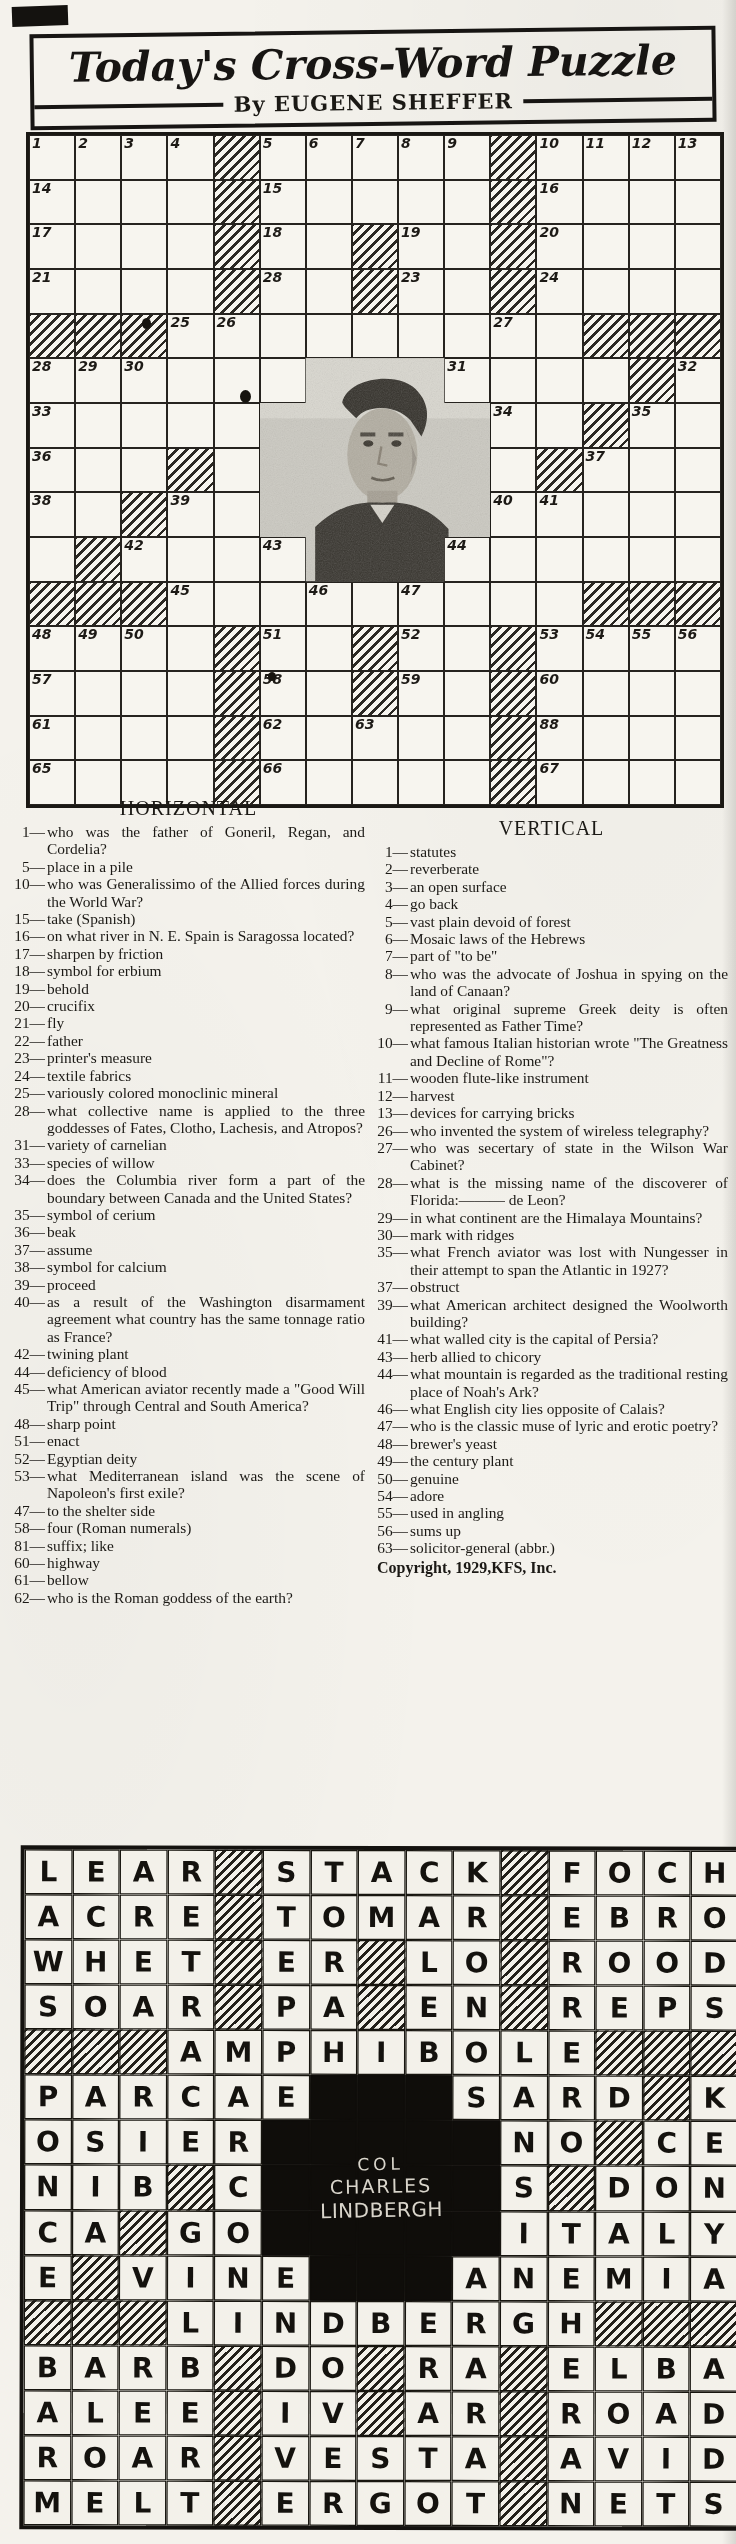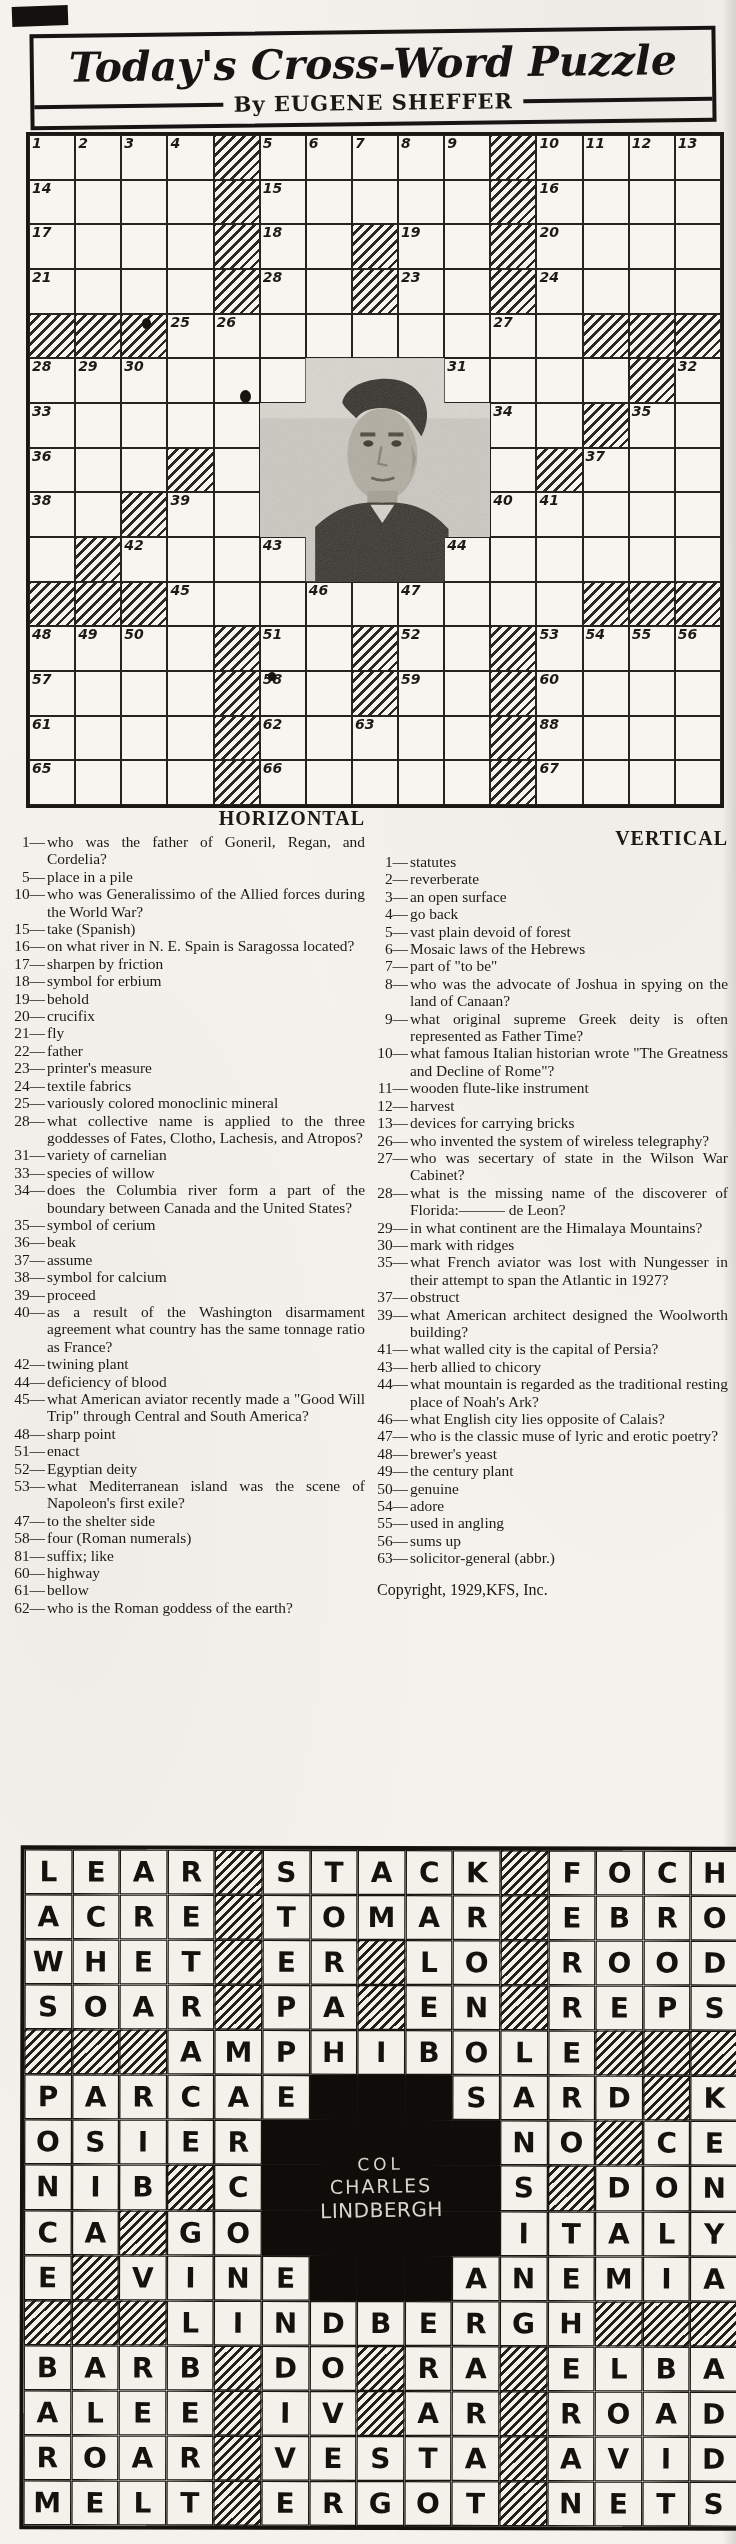--- a/index.html
+++ b/index.html
@@ -37,24 +37,24 @@
   .center-label{position:absolute;left:33.6%;top:40.2%;width:32.8%;height:19.6%;z-index:2;display:flex;flex-direction:column;
     align-items:center;justify-content:center;gap:1px;color:#d9d5cb;font-family:"DejaVu Sans",sans-serif;transform:rotate(-1.2deg);}
   .center-label .l1{font-size:17px;letter-spacing:4px;}
   .center-label .l2{font-size:19px;letter-spacing:2px;}
   .center-label .l3{font-size:20px;letter-spacing:0.5px;}
   .speck{position:absolute;background:#17140f;border-radius:50%;z-index:3;}
   
   .clues{position:absolute;left:12px;top:790px;width:716px;display:flex;}
   .clue-col{width:353px;}
   .clue-col.right{margin-left:10px;padding-top:20px;}
-  .sec-title{text-align:right;font-weight:bold;font-size:20px;letter-spacing:1px;margin:17px 0 3px;font-family:"Liberation Serif",serif;}
+  .sec-title{text-align:center;font-weight:normal;font-size:20px;letter-spacing:1px;margin:7px 0 3px;font-family:"Liberation Serif",serif;}
   .clue{font-size:15.4px;line-height:17.4px;padding-left:35px;position:relative;text-align:justify;}
   .clue .cn{position:absolute;left:0;top:0;width:33px;text-align:right;}
-  .copyright{font-weight:normal;font-size:16px;margin-top:14px;padding-left:2px;}
+  .copyright{font-weight:bold;font-size:16px;margin-top:2px;padding-left:2px;}
 </style>
 </head>
 <body>
 
 <div class="corner-mark"></div>
 
 <div class="title-box">
   <div class="title-text">Today's Cross-Word Puzzle</div>
   <div class="byline-row">
     <div class="byline-rule"></div>

